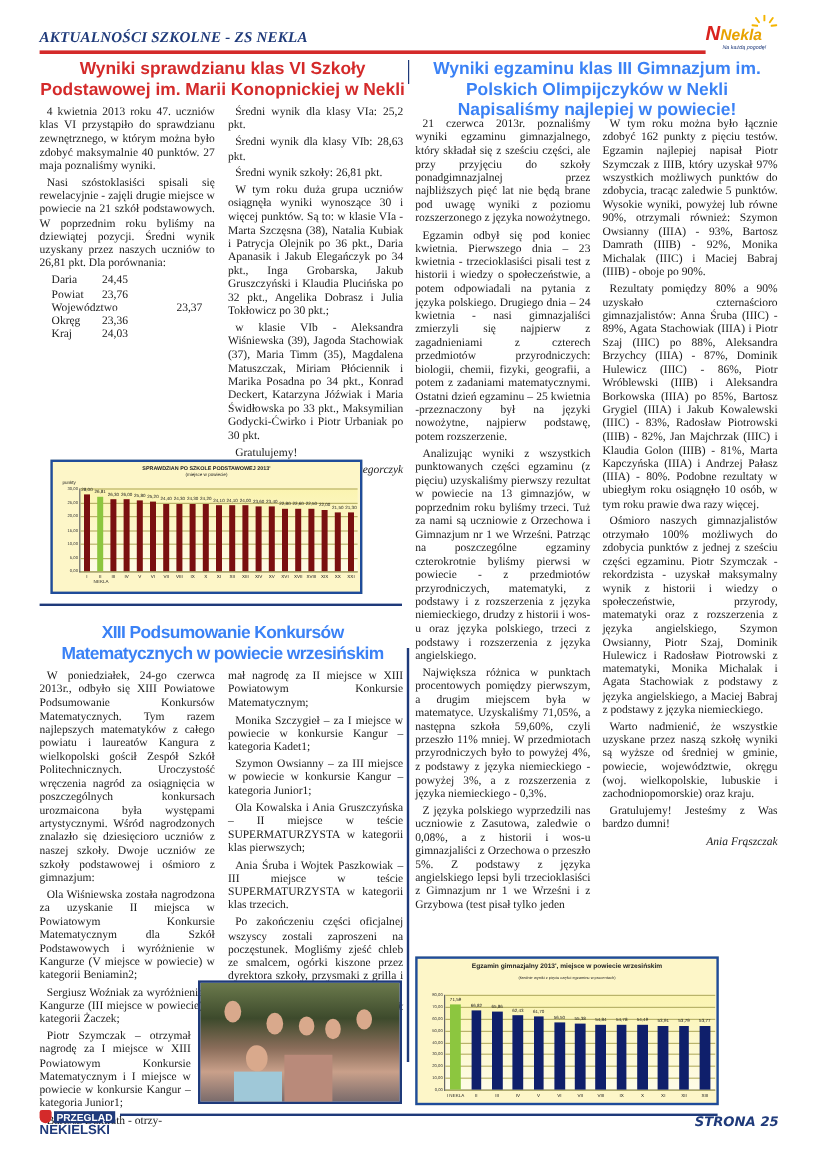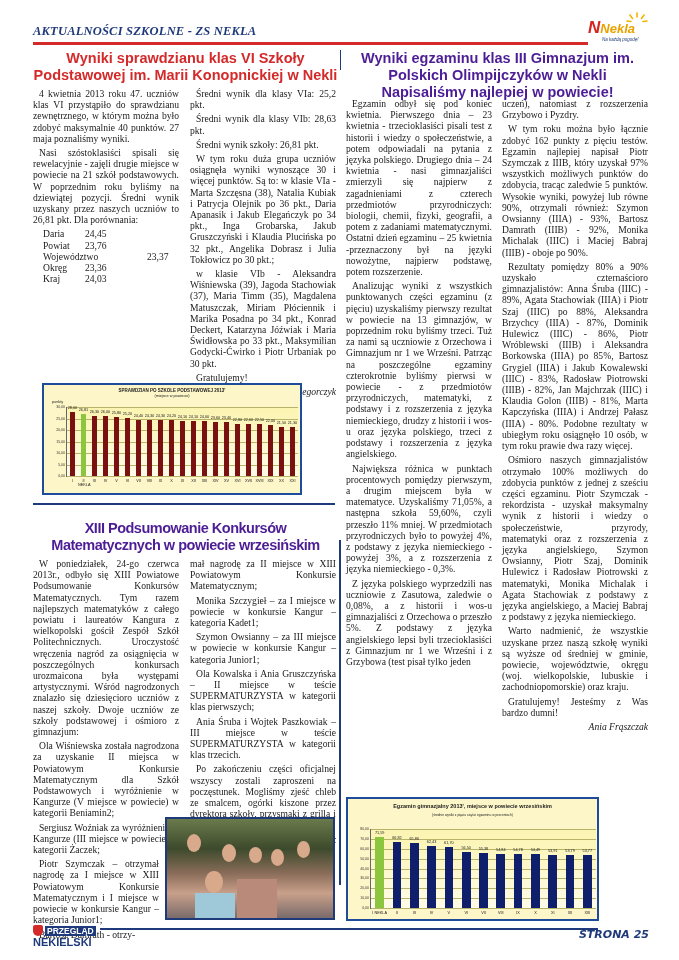--- a/index.html
+++ b/index.html
@@ -13,21 +13,21 @@
   .logo-word { position: absolute; left: 0; top: 6px; font-family: "Liberation Sans", sans-serif; font-style: italic;
                font-weight: bold; font-size: 17px; color: #d9231e; }
   .logo-word span { color: #e8a300; font-size: 13px; }
   .logo-sub { position: absolute; left: 14px; top: 25px; font-family: "Liberation Sans", sans-serif; font-size: 4.5px; color: #1f3a7a; font-style: italic; }
   .logo-sun { position: absolute; left: 38px; top: 0; width: 22px; height: 14px; }
   .vdiv { left: 340px; top: 50px; width: 1px; height: 20px; background: #1f3a7a; }
   .vdiv2 { left: 339px; top: 540px; width: 2px; height: 345px; background: #1f3a7a; }
 
   h2.title { font-family: "Liberation Sans", sans-serif; font-weight: bold; text-align: center; line-height: 17px; font-size: 14.5px; }
   .red { color: #d42a2a; }
-  .green { color: #4c1d95; }
+  .green { color: #3b82f6; }
   .t1 { left: 33px; top: 50px; width: 305px; }
   .t2 { left: 345px; top: 50px; width: 305px; }
   .t3 { left: 33px; top: 520px; width: 305px; font-size: 14px; letter-spacing: -0.5px; }
 
   .col { position: absolute; font-size: 9.6px; line-height: 11.2px; text-align: justify; hyphens: auto; }
   .col p { text-indent: 6px; margin-bottom: 3px; }
   .col p.noind { text-indent: 0; }
   .col .sig { text-align: right; font-style: italic; margin-top: 2px; }
   .cmp { margin: 0 0 2px 10px; }
   .cmp div { display: flex; }
@@ -226,27 +226,27 @@
   <div class="face" style="left:104px; top:30px; width:13px; height:17px;"></div>
   <div class="face" style="left:130px; top:22px; width:13px; height:17px;"></div>
   <div class="face" style="left:38px; top:52px; width:18px; height:22px;"></div>
   <div style="position:absolute; left:28px; top:74px; width:40px; height:30px; background:#9fc8d8;"></div>
   <div style="position:absolute; left:70px; top:60px; width:40px; height:45px; background:#b98a7a;"></div>
 </div>
 
 <div class="vdiv2 abs"></div>
 
 <div class="col" style="left:346px; top:98px; width:146px;">
+  <p>21 czerwca 2013r. poznaliśmy wyniki egzaminu gimnazjalnego, który składał się z sześciu części, ale przy przyjęciu do szkoły ponadgimnazjalnej przez najbliższych pięć lat nie będą brane pod uwagę wyniki z poziomu rozszerzonego z języka nowożytnego.</p>
   <p>Egzamin odbył się pod koniec kwietnia. Pierwszego dnia – 23 kwietnia - trzecioklasiści pisali test z historii i wiedzy o społeczeństwie, a potem odpowiadali na pytania z języka polskiego. Drugiego dnia – 24 kwietnia - nasi gimnazjaliści zmierzyli się najpierw z zagadnieniami z czterech przedmiotów przyrodniczych: biologii, chemii, fizyki, geografii, a potem z zadaniami matematycznymi. Ostatni dzień egzaminu – 25 kwietnia -przeznaczony był na języki nowożytne, najpierw podstawę, potem rozszerzenie.</p>
   <p>Analizując wyniki z wszystkich punktowanych części egzaminu (z pięciu) uzyskaliśmy pierwszy rezultat w powiecie na 13 gimnazjów, w poprzednim roku byliśmy trzeci. Tuż za nami są uczniowie z Orzechowa i Gimnazjum nr 1 we Wrześni. Patrząc na poszczególne egzaminy czterokrotnie byliśmy pierwsi w powiecie - z przedmiotów przyrodniczych, matematyki, z podstawy i z rozszerzenia z języka niemieckiego, drudzy z historii i wos-u oraz języka polskiego, trzeci z podstawy i rozszerzenia z języka angielskiego.</p>
   <p>Największa różnica w punktach procentowych pomiędzy pierwszym, a drugim miejscem była w matematyce. Uzyskaliśmy 71,05%, a następna szkoła 59,60%, czyli przeszło 11% mniej. W przedmiotach przyrodniczych było to powyżej 4%, z podstawy z języka niemieckiego - powyżej 3%, a z rozszerzenia z języka niemieckiego - 0,3%.</p>
   <p>Z języka polskiego wyprzedzili nas uczniowie z Zasutowa, zaledwie o 0,08%, a z historii i wos-u gimnazjaliści z Orzechowa o przeszło 5%. Z podstawy z języka angielskiego lepsi byli trzecioklasiści z Gimnazjum nr 1 we Wrześni i z Grzybowa (test pisał tylko jeden</p>
 </div>
 <div class="col" style="left:502px; top:98px; width:146px;">
-  <p class="noind">uczeń), natomiast z rozszerzenia Grzybowo i Pyzdry.</p>
   <p>W tym roku można było łącznie zdobyć 162 punkty z pięciu testów. Egzamin najlepiej napisał Piotr Szymczak z IIIB, który uzyskał 97% wszystkich możliwych punktów do zdobycia, tracąc zaledwie 5 punktów. Wysokie wyniki, powyżej lub równe 90%, otrzymali również: Szymon Owsianny (IIIA) - 93%, Bartosz Damrath (IIIB) - 92%, Monika Michalak (IIIC) i Maciej Babraj (IIIB) - oboje po 90%.</p>
   <p>Rezultaty pomiędzy 80% a 90% uzyskało czternaścioro gimnazjalistów: Anna Śruba (IIIC) - 89%, Agata Stachowiak (IIIA) i Piotr Szaj (IIIC) po 88%, Aleksandra Brzychcy (IIIA) - 87%, Dominik Hulewicz (IIIC) - 86%, Piotr Wróblewski (IIIB) i Aleksandra Borkowska (IIIA) po 85%, Bartosz Grygiel (IIIA) i Jakub Kowalewski (IIIC) - 83%, Radosław Piotrowski (IIIB) - 82%, Jan Majchrzak (IIIC) i Klaudia Golon (IIIB) - 81%, Marta Kapczyńska (IIIA) i Andrzej Pałasz (IIIA) - 80%. Podobne rezultaty w ubiegłym roku osiągnęło 10 osób, w tym roku prawie dwa razy więcej.</p>
   <p>Ośmioro naszych gimnazjalistów otrzymało 100% możliwych do zdobycia punktów z jednej z sześciu części egzaminu. Piotr Szymczak - rekordzista - uzyskał maksymalny wynik z historii i wiedzy o społeczeństwie, przyrody, matematyki oraz z rozszerzenia z języka angielskiego, Szymon Owsianny, Piotr Szaj, Dominik Hulewicz i Radosław Piotrowski z matematyki, Monika Michalak i Agata Stachowiak z podstawy z języka angielskiego, a Maciej Babraj z podstawy z języka niemieckiego.</p>
   <p>Warto nadmienić, że wszystkie uzyskane przez naszą szkołę wyniki są wyższe od średniej w gminie, powiecie, województwie, okręgu (woj. wielkopolskie, lubuskie i zachodniopomorskie) oraz kraju.</p>
   <p>Gratulujemy! Jesteśmy z Was bardzo dumni!</p>
   <div class="sig">Ania Frąszczak</div>
 </div>
 
 <div class="chart" id="chart2" style="left:346px; top:797px; width:253px; height:124px;">
   <div class="chart-title" style="left:0; right:0; top:4px; font-size:5.5px;">Egzamin gimnazjalny 2013', miejsce w powiecie wrzesińskim</div>

